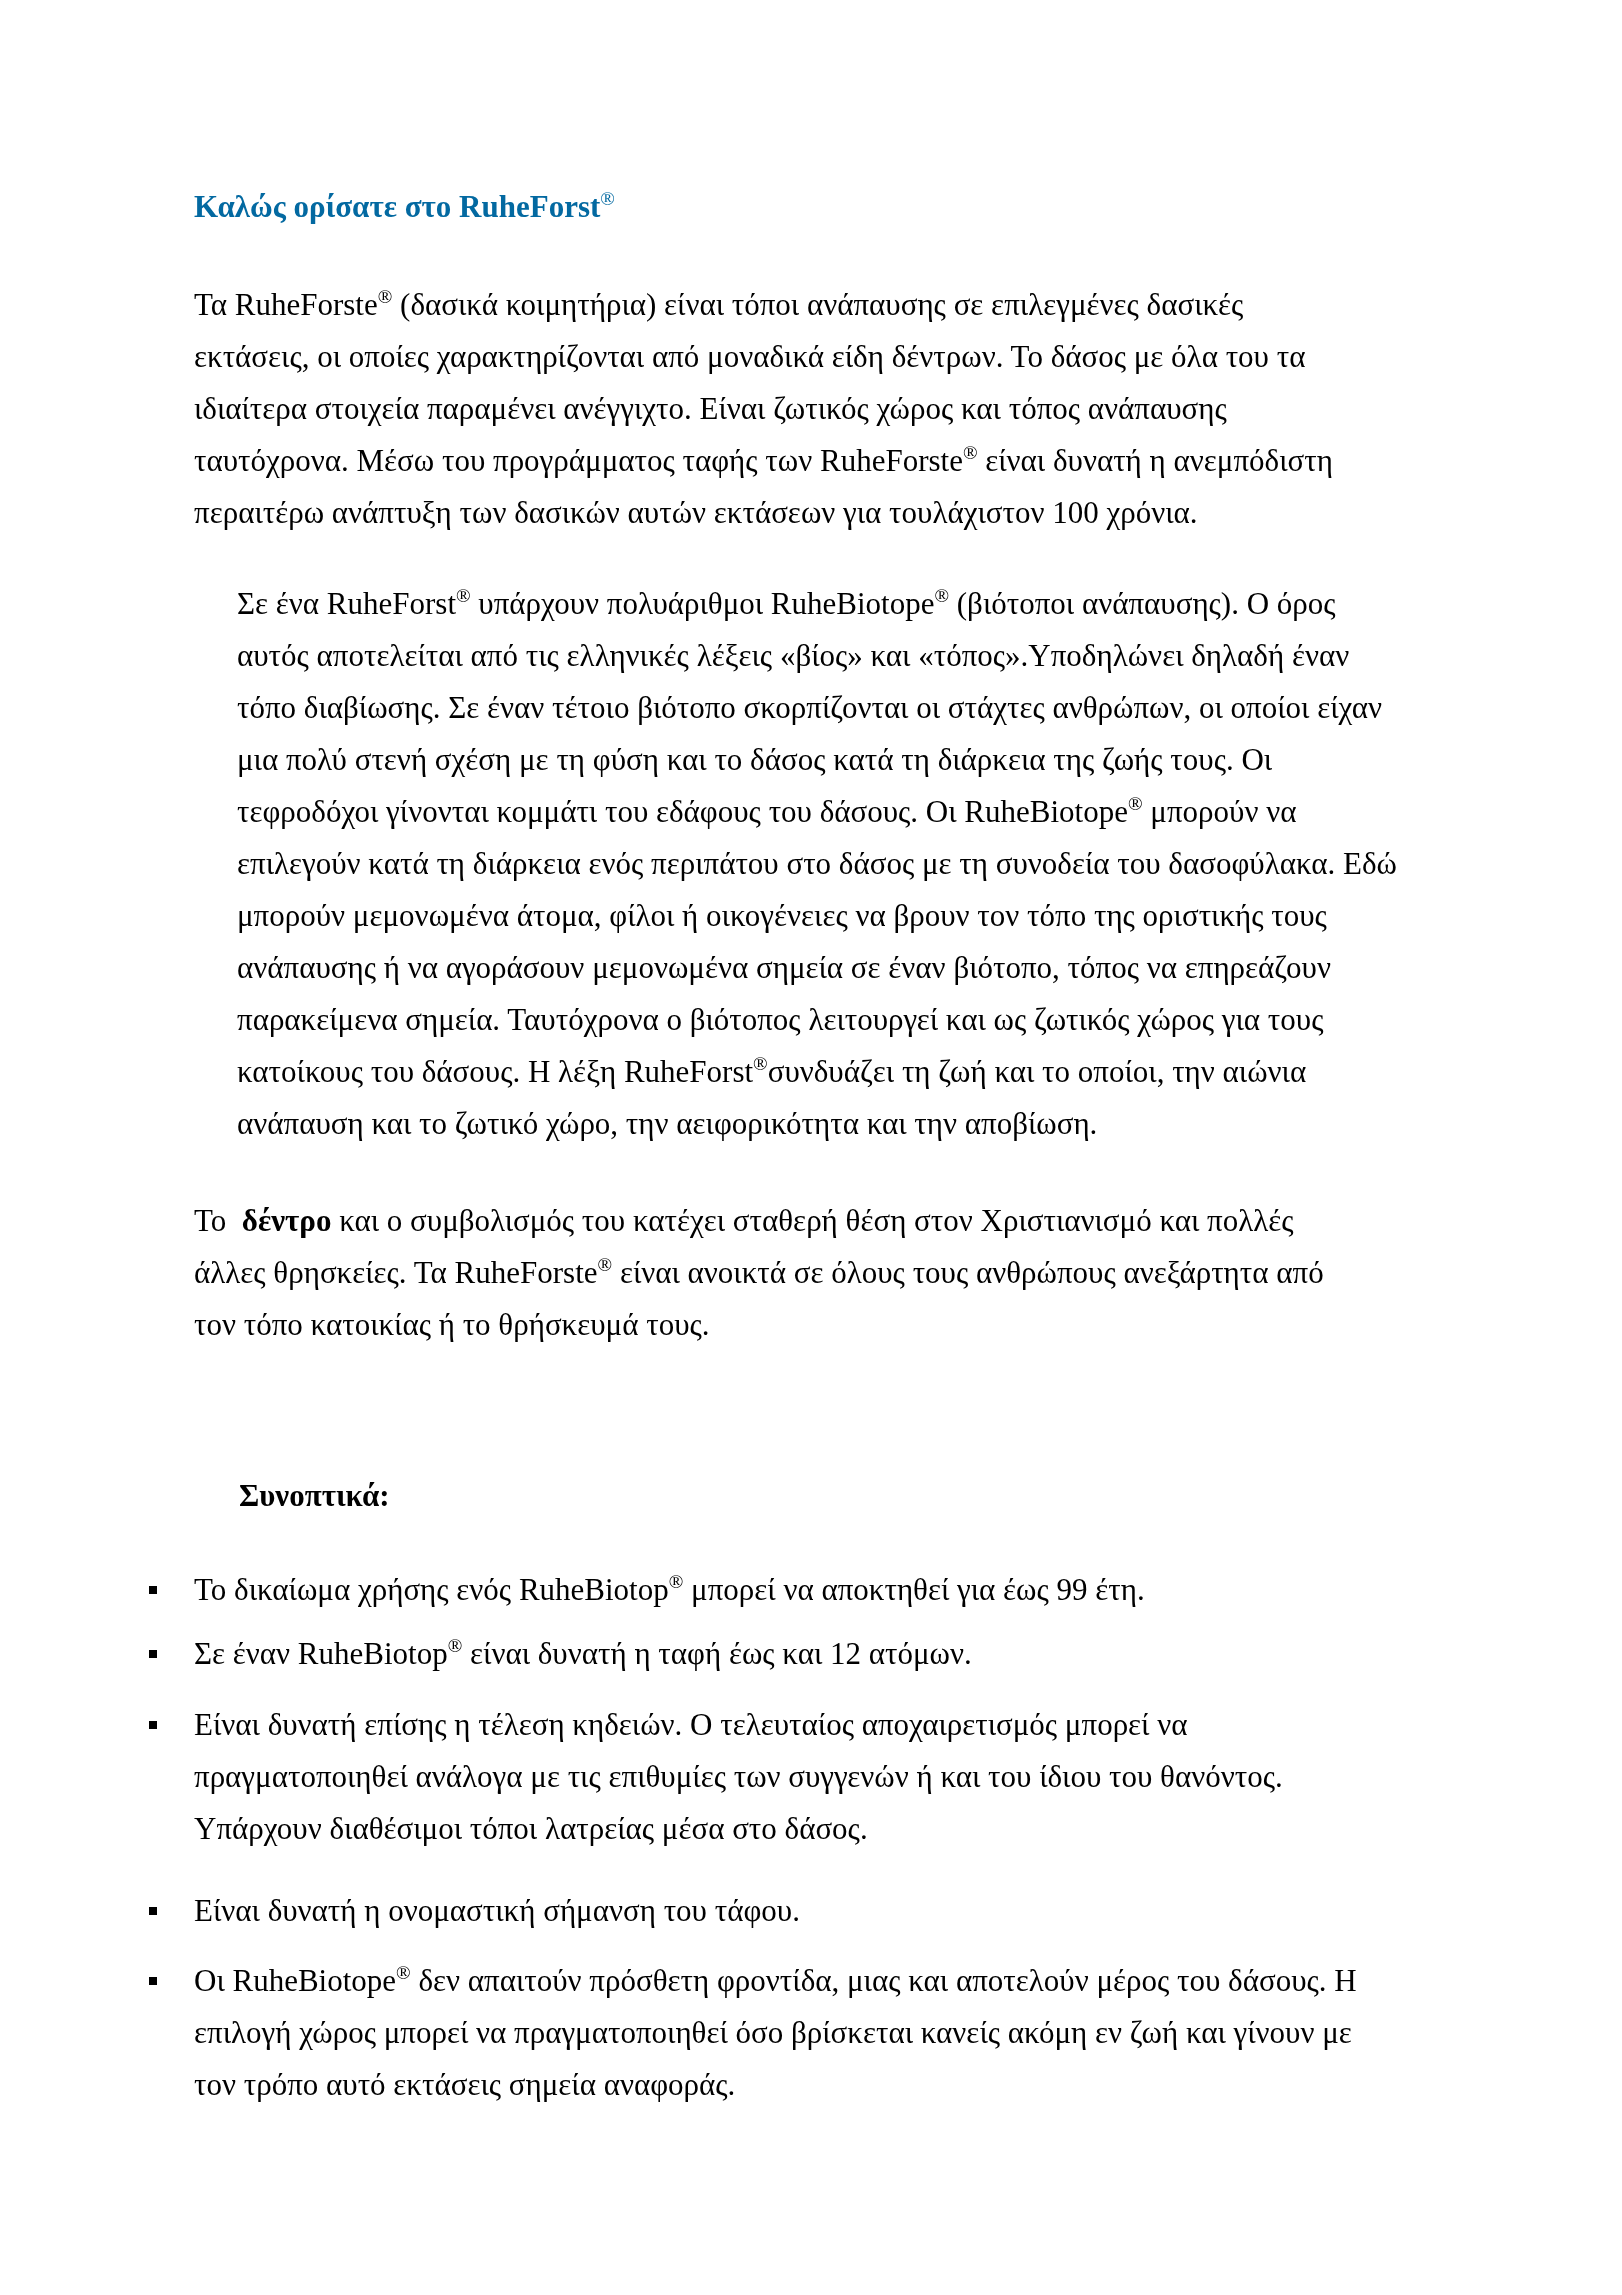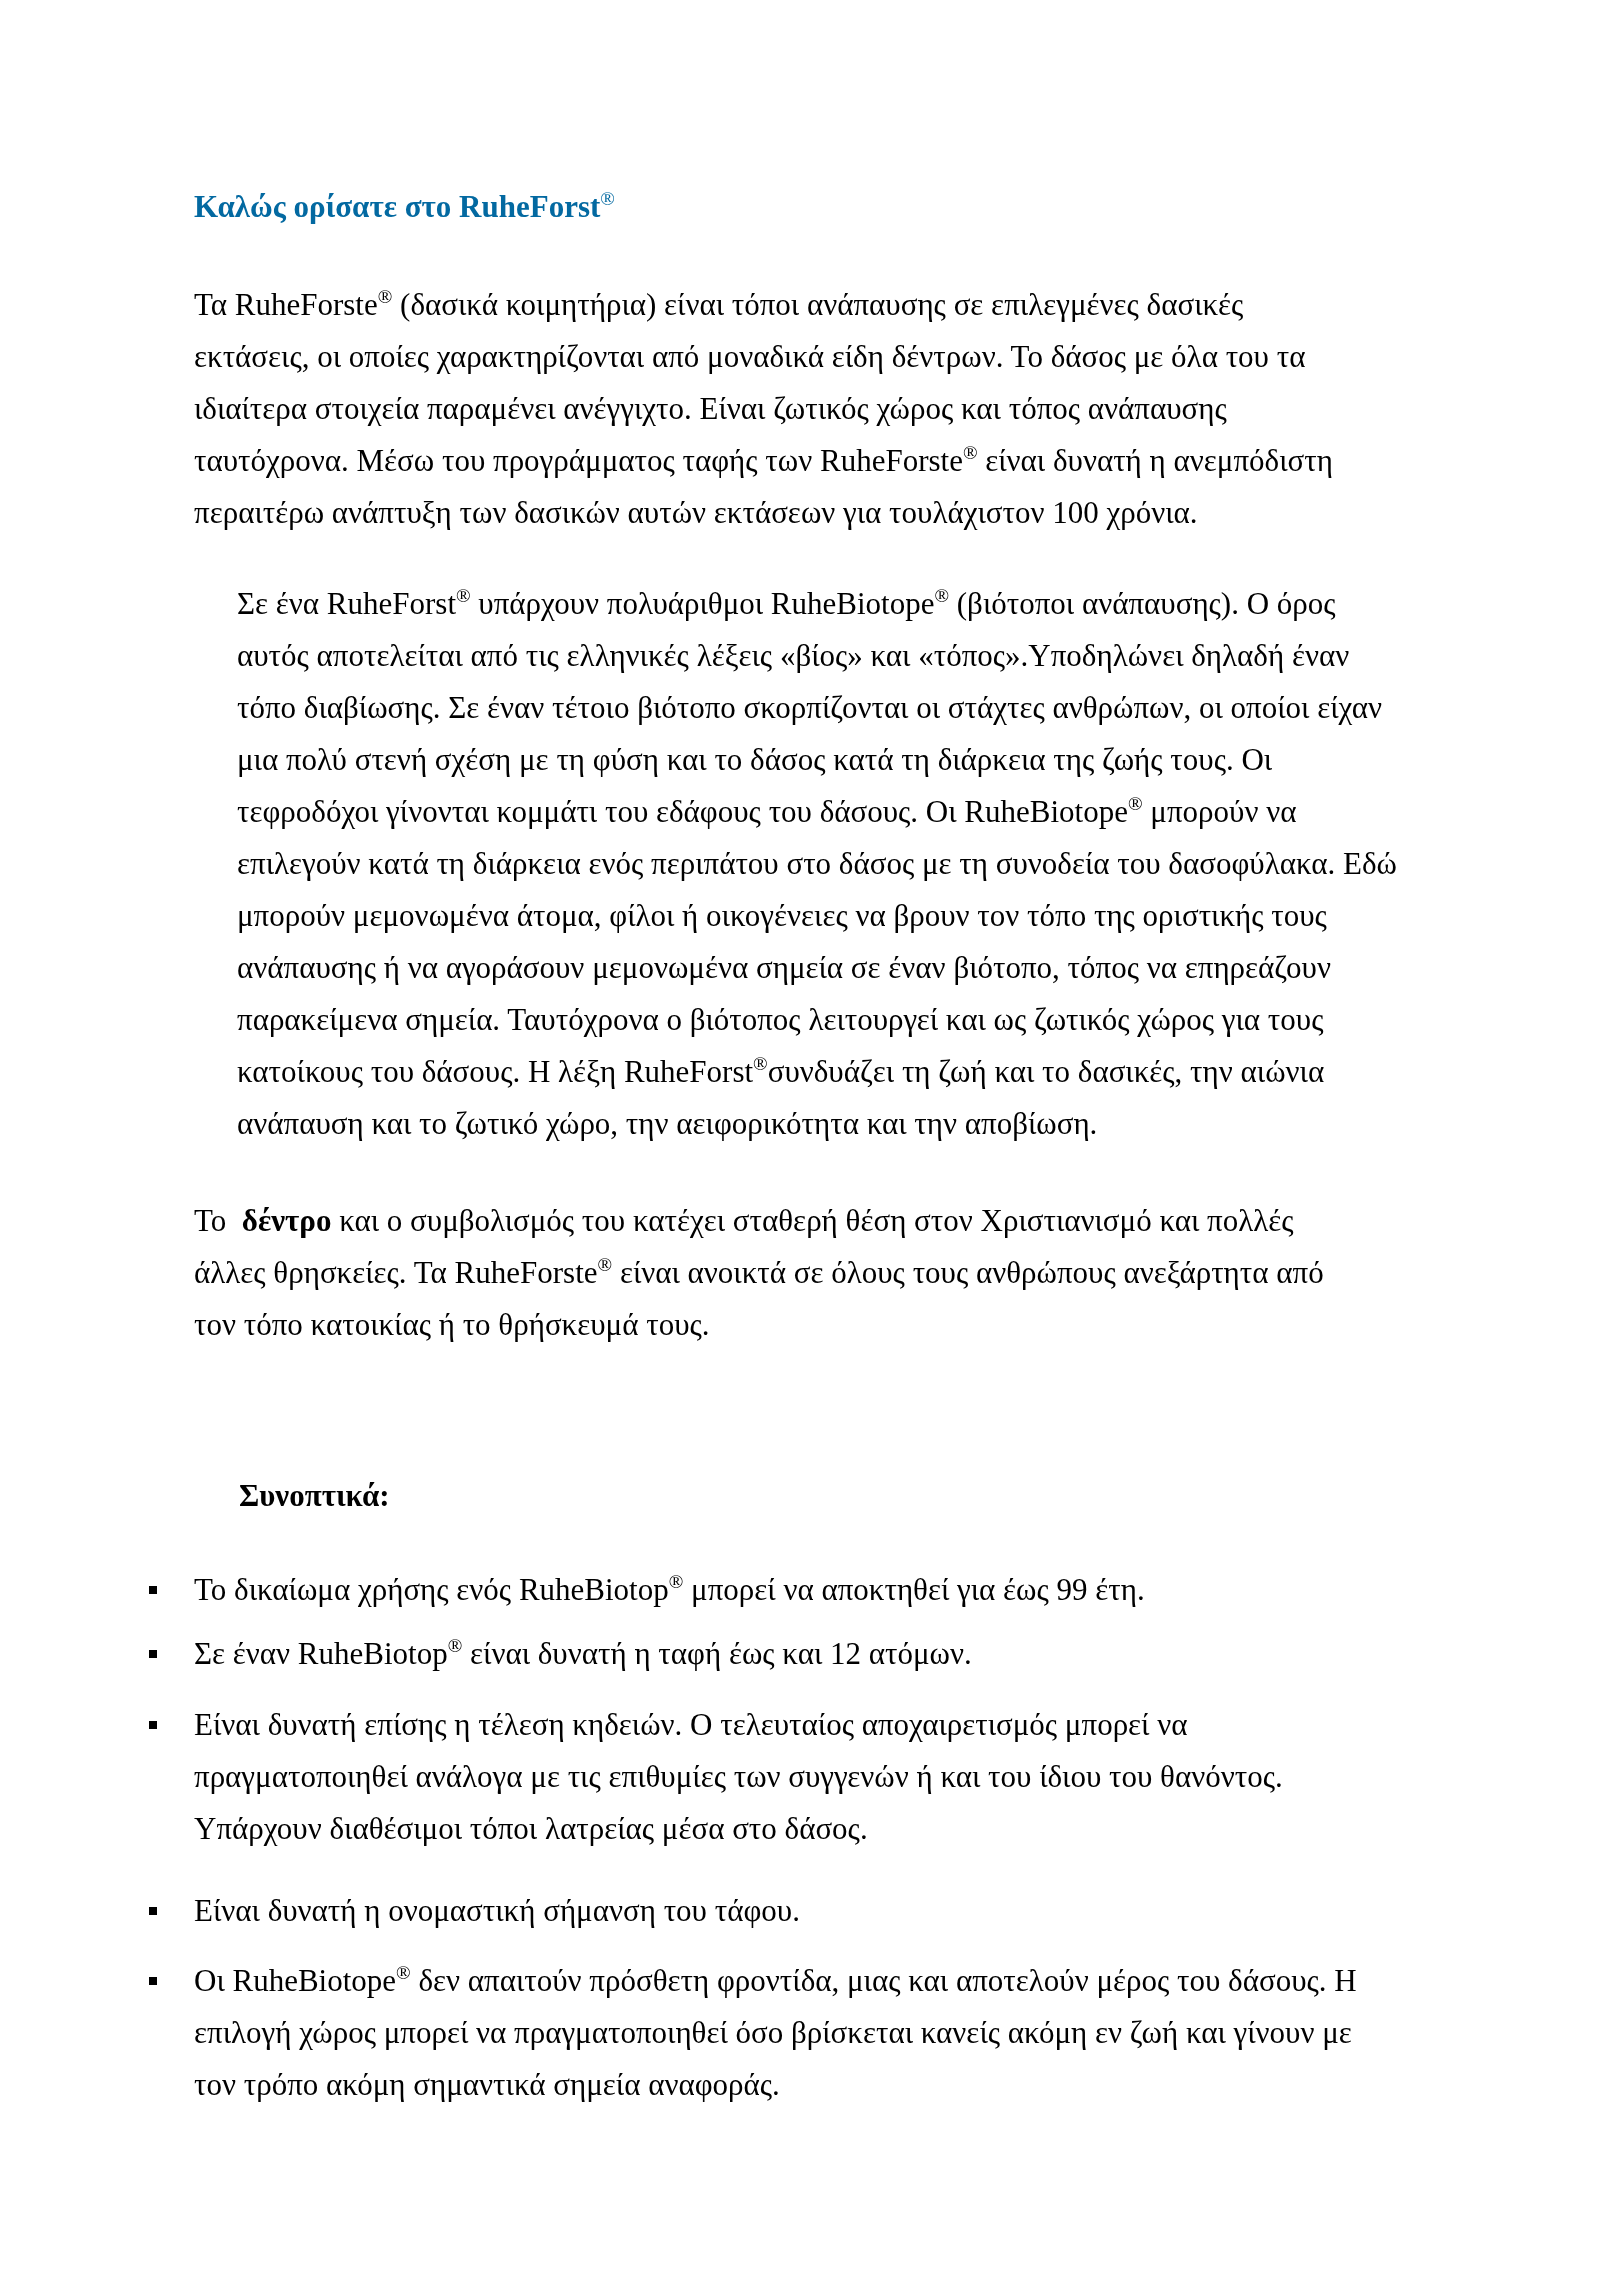--- a/index.html
+++ b/index.html
@@ -120,21 +120,21 @@
   <div class="para p2">
     <span class="line"><span>Σε ένα RuheForst</span><sup class="reg">®</sup><span> υπάρχουν πολυάριθμοι RuheBiotope</span><sup class="reg">®</sup><span> (βιότοποι ανάπαυσης). Ο όρος</span></span>
     <span class="line"><span>αυτός αποτελείται από τις ελληνικές λέξεις «βίος» και «τόπος».Υποδηλώνει δηλαδή έναν</span></span>
     <span class="line"><span>τόπο διαβίωσης. Σε έναν τέτοιο βιότοπο σκορπίζονται οι στάχτες ανθρώπων, οι οποίοι είχαν</span></span>
     <span class="line"><span>μια πολύ στενή σχέση με τη φύση και το δάσος κατά τη διάρκεια της ζωής τους. Οι</span></span>
     <span class="line"><span>τεφροδόχοι γίνονται κομμάτι του εδάφους του δάσους. Οι RuheBiotope</span><sup class="reg">®</sup><span>  μπορούν να</span></span>
     <span class="line"><span>επιλεγούν κατά τη διάρκεια ενός περιπάτου στο δάσος με τη συνοδεία του δασοφύλακα. Εδώ</span></span>
     <span class="line"><span>μπορούν μεμονωμένα άτομα, φίλοι ή οικογένειες να βρουν τον τόπο της οριστικής τους</span></span>
     <span class="line"><span>ανάπαυσης ή να αγοράσουν μεμονωμένα σημεία σε έναν βιότοπο, τόπος να επηρεάζουν</span></span>
     <span class="line"><span>παρακείμενα σημεία. Ταυτόχρονα ο βιότοπος λειτουργεί και ως ζωτικός χώρος για τους</span></span>
-    <span class="line"><span>κατοίκους του δάσους. Η λέξη RuheForst</span><sup class="reg">®</sup><span>συνδυάζει τη ζωή και το δασικές, την αιώνια</span></span>
+    <span class="line"><span>κατοίκους του δάσους. Η λέξη RuheForst</span><sup class="reg">®</sup><span>συνδυάζει τη ζωή και το οποίοι, την αιώνια</span></span>
     <span class="line"><span>ανάπαυση και το ζωτικό χώρο, την αειφορικότητα και την αποβίωση.</span></span>
   </div>
 
   <div class="para p3">
     <span class="line"><span style="white-space:pre">Το  </span><b class="emph">δέντρο</b><span> και ο συμβολισμός του κατέχει σταθερή θέση στον Χριστιανισμό και πολλές</span></span>
     <span class="line"><span>άλλες θρησκείες. Τα RuheForste</span><sup class="reg">®</sup><span> είναι ανοικτά σε όλους τους ανθρώπους ανεξάρτητα από</span></span>
     <span class="line"><span>τον τόπο κατοικίας ή το θρήσκευμά τους.</span></span>
   </div>
 
   <div class="heading2">Συνοπτικά:</div>
@@ -168,19 +168,19 @@
       <div class="text">
         <span class="line"><span>Είναι δυνατή η ονομαστική σήμανση του τάφου.</span></span>
       </div>
     </div>
 
     <div class="bullet b5">
       <span class="marker"></span>
       <div class="text">
         <span class="line"><span>Οι RuheBiotope</span><sup class="reg">®</sup><span> δεν απαιτούν πρόσθετη φροντίδα, μιας και αποτελούν μέρος του δάσους. Η</span></span>
         <span class="line"><span>επιλογή χώρος μπορεί να πραγματοποιηθεί όσο βρίσκεται κανείς ακόμη εν ζωή και γίνουν με</span></span>
-        <span class="line"><span>τον τρόπο ακόμη σημαντικά σημεία αναφοράς.</span></span>
+        <span class="line"><span>τον τρόπο αυτό εκτάσεις σημεία αναφοράς.</span></span>
       </div>
     </div>
   </div>
 
 </div>
 
 
 </body></html>

